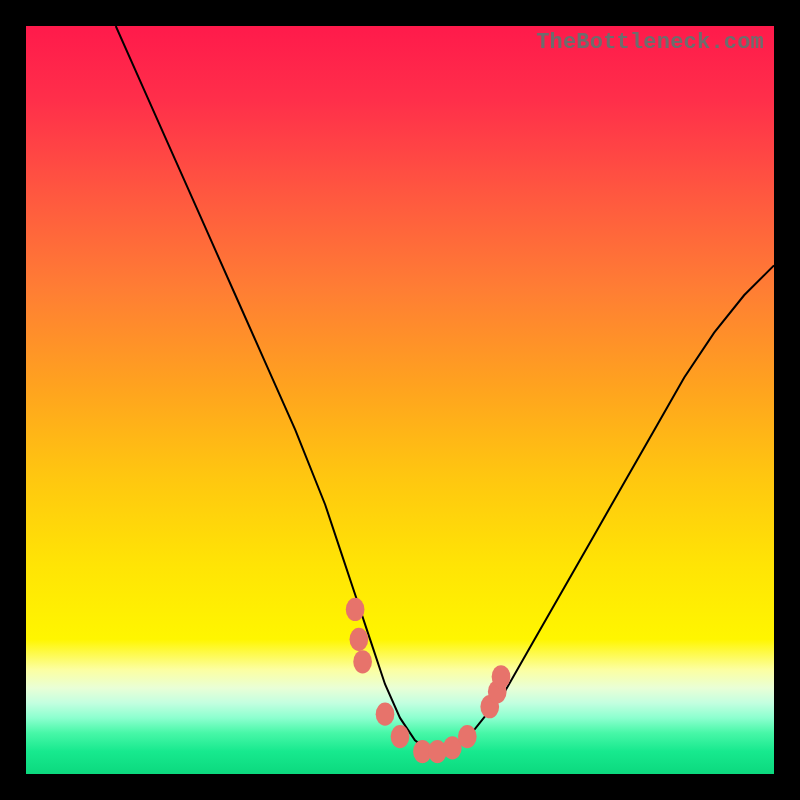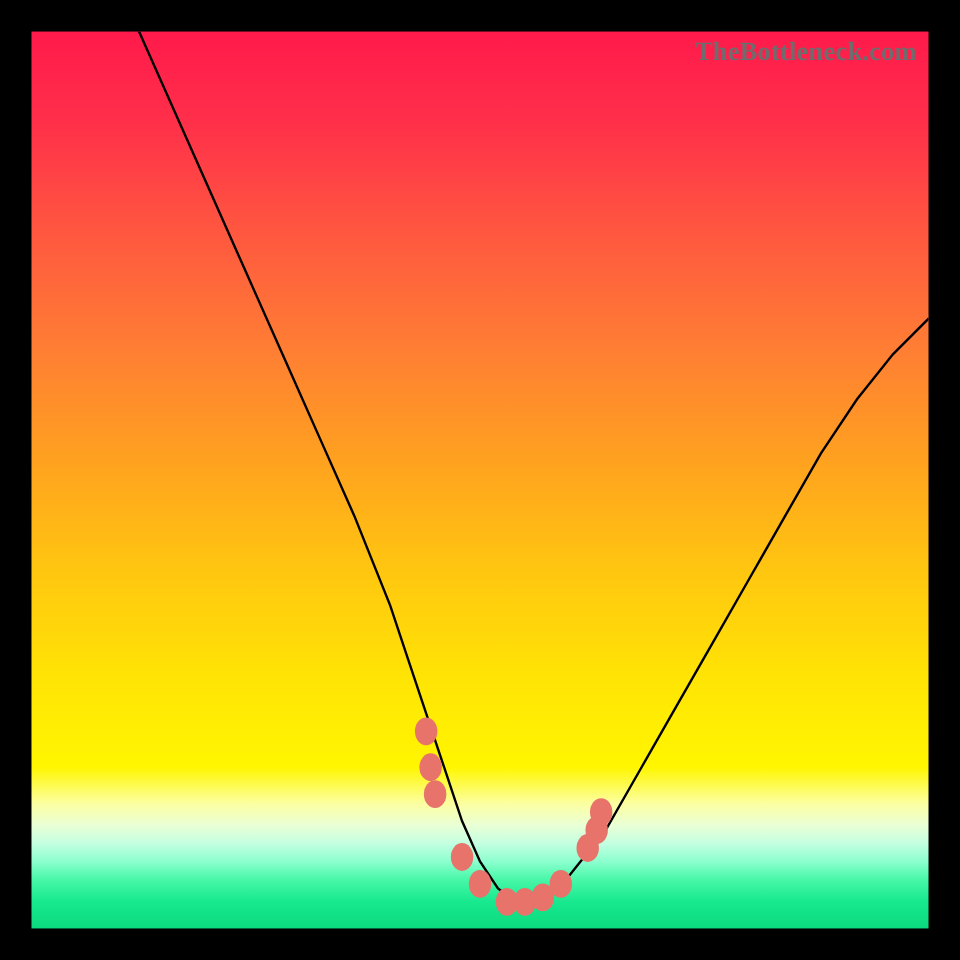--- a/index.html
+++ b/index.html
@@ -30,21 +30,21 @@
     position: absolute;
     left: 0;
     top: 0;
     width: 100%;
     height: 100%;
   }
   .watermark {
     position: absolute;
     top: 4px;
     right: 10px;
-    font-family: Liberation Serif, serif;
+    font-family: Liberation Mono, monospace;
     font-size: 22px;
     font-weight: 600;
     color: #6d6d6d;
     letter-spacing: 0.2px;
   }
   svg.curve {
     position: absolute;
     left: 0;
     top: 0;
     width: 100%;

